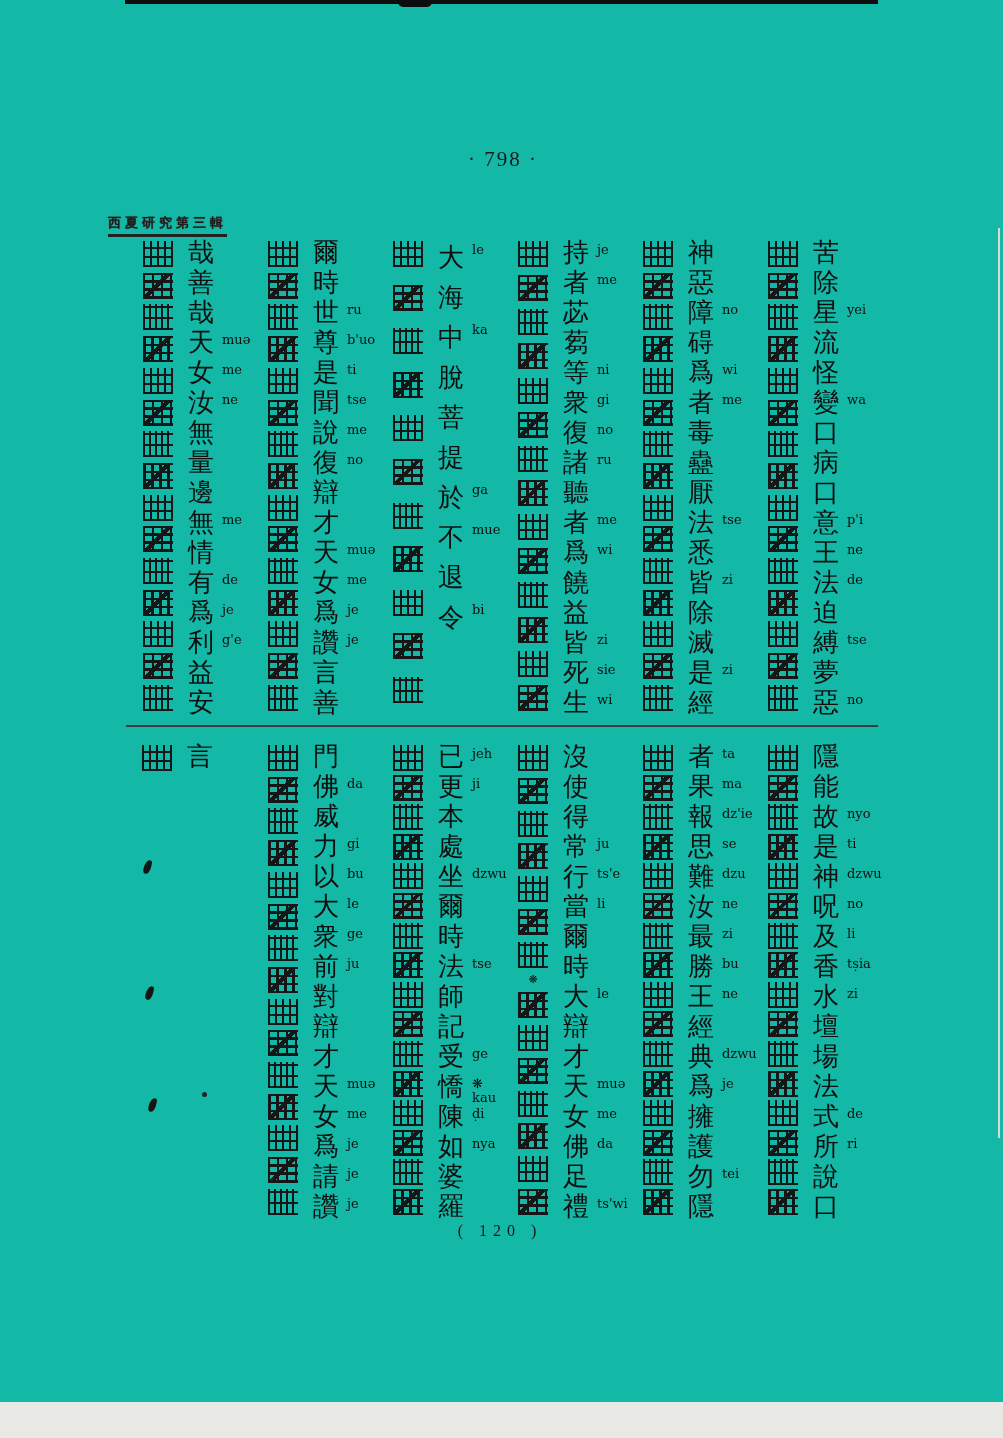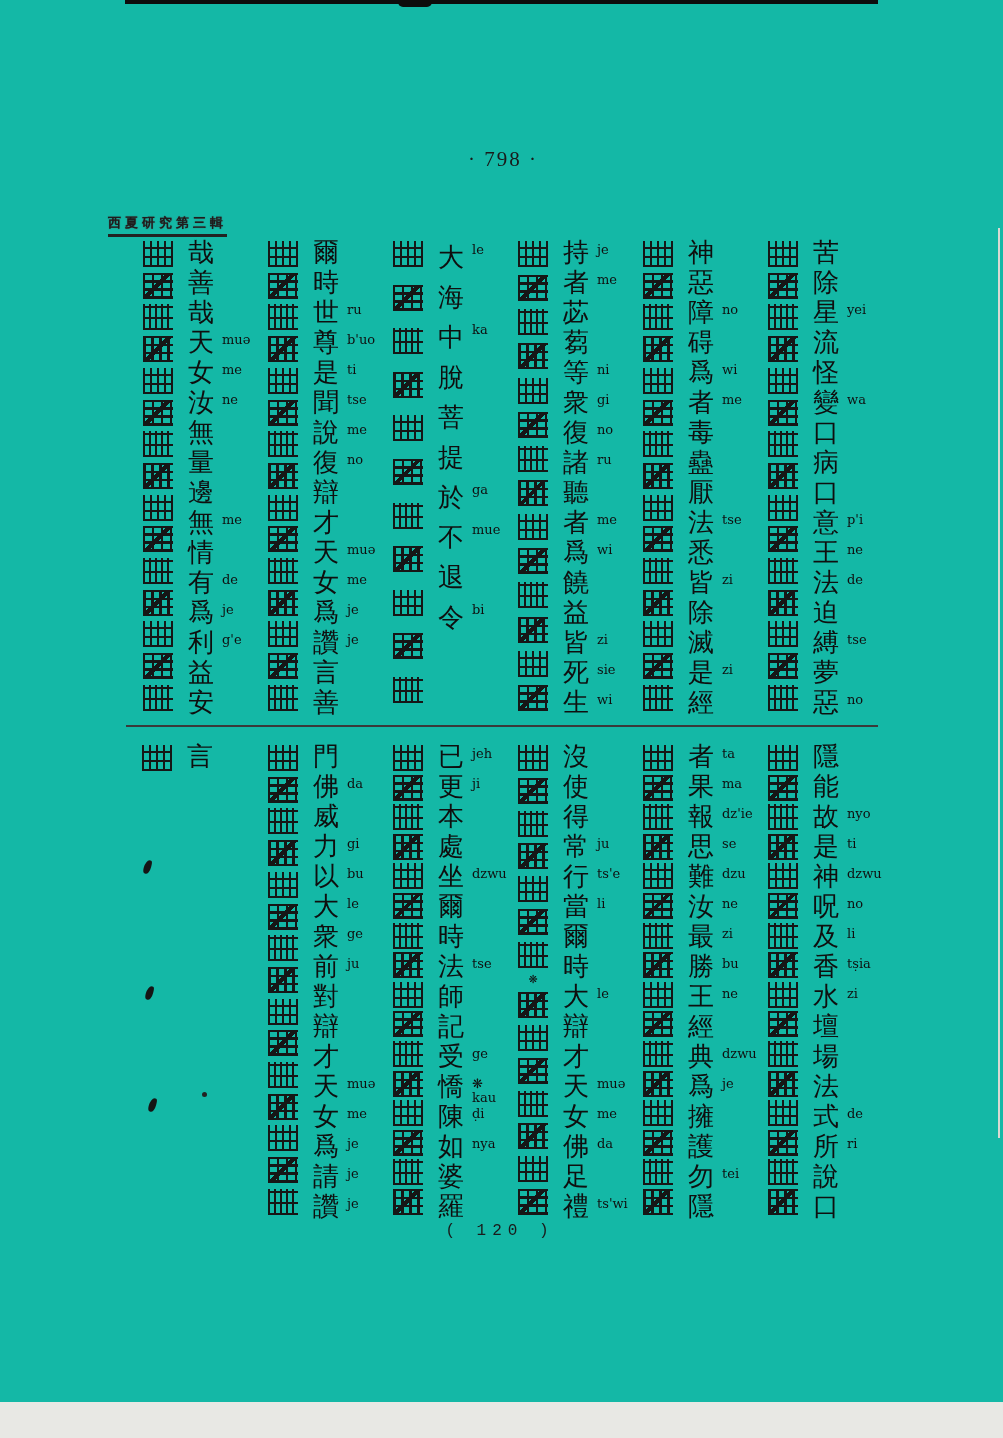--- a/index.html
+++ b/index.html
@@ -11,21 +11,21 @@
   .topblob{position:absolute;left:398px;top:0;width:34px;height:7px;background:#0d0d0d;border-radius:0 0 5px 5px;}
   .edge-line{position:absolute;left:998px;top:228px;width:2px;height:910px;background:#d9d9d2;}
   .divider{position:absolute;left:126px;top:725px;width:752px;height:2px;background:#3a3a3a;}
 
   #page-number-top{position:absolute;left:428px;top:147px;width:150px;text-align:center;
         font-size:21px;letter-spacing:2px;color:#1a1a1a;}
   #running-head{position:absolute;left:108px;top:192px;font-family:"Liberation Sans",sans-serif;
         font-weight:bold;font-size:13px;letter-spacing:4px;color:#1d1d1d;
         border-bottom:3px solid #222;padding-bottom:2px;text-shadow:0 0 1px #444;margin-top:22px;}
   #page-number-bottom{position:absolute;left:420px;top:1222px;width:160px;text-align:center;
-        font-size:16px;letter-spacing:6px;color:#1a1a1a;font-family:Liberation Mono, monospace;}
+        font-size:16px;letter-spacing:6px;color:#1a1a1a;}
 
   
   .block{position:absolute;display:flex;flex-direction:row-reverse;justify-content:flex-start;
          align-items:flex-start;gap:7px;}
   #top-block{left:126px;top:238px;width:752px;height:486px;}
   #bottom-block{left:126px;top:742px;width:752px;height:482px;}
 
   .group{display:flex;flex:0 0 118px;width:118px;}
 
   

